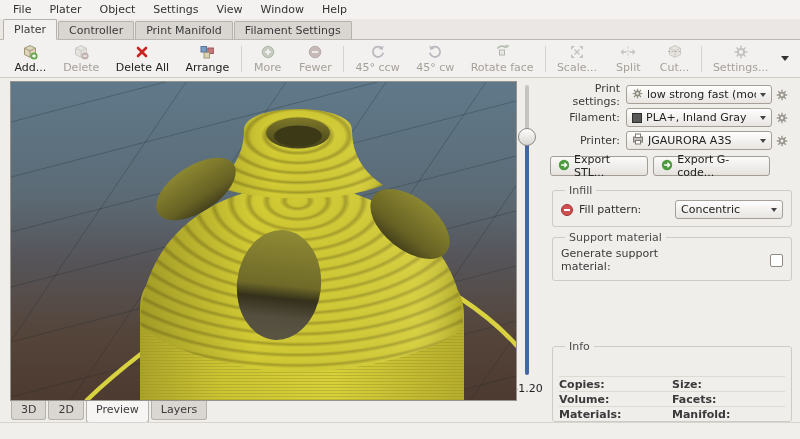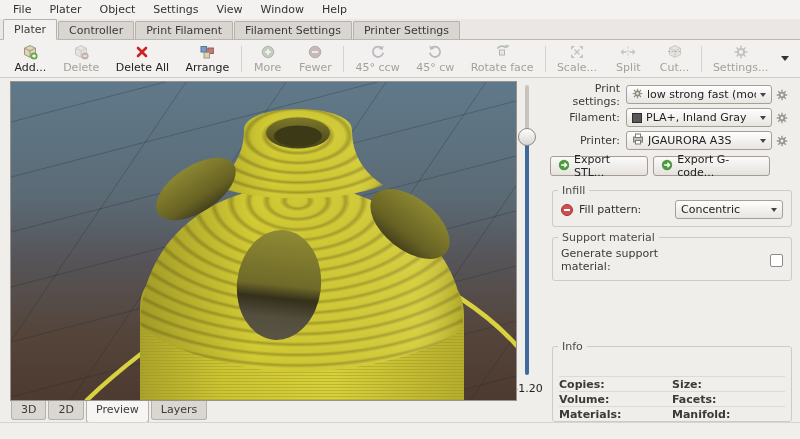--- a/index.html
+++ b/index.html
@@ -59,21 +59,21 @@
   .combo .ctext { flex:1; white-space:nowrap; overflow:hidden; color:#222; }
   .combo .carrow { width:0; height:0; border-left:3.5px solid transparent; border-right:3.5px solid transparent; border-top:4.5px solid #444; flex:none; }
   .gearbtn { width:20px; display:flex; justify-content:center; flex:none; }
   .swatch { width:10px; height:10px; background:#585858; border:1px solid #2e2e2e; flex:none; }
 
   .export-row { display:flex; justify-content:flex-end; gap:5px; margin:2px 22px 4px 0; }
   .btn { height:20px; display:flex; align-items:center; gap:4px; padding:0 7px;
       background:linear-gradient(#fbfaf9,#e5e2de); border:1px solid #a29c94; border-radius:3px; color:#222; }
 
   .group { position:relative; border:1px solid #cfcac3; border-radius:3px; margin:10px 0 0 2px; padding:9px 8px 7px 8px; }
-  .group .legend { position:absolute; top:-7px; left:5px; background:#f0eeeb; padding:0 4px; color:#4a4a4a; }
+  .group .legend { position:absolute; top:-7px; left:12px; background:#f0eeeb; padding:0 4px; color:#4a4a4a; }
   .ginline { display:flex; align-items:center; }
   .remove-icon { width:12px; height:12px; border-radius:50%; background:#cf4f4f; border:1px solid #a43434; position:relative; flex:none; margin-right:6px; }
   .remove-icon::after { content:""; position:absolute; left:2px; top:4.5px; width:6px; height:2px; background:#fff; }
   .combo.small { flex:none; width:108px; margin-left:auto; }
   .support-label { line-height:13px; color:#3a3a3a; }
   .checkbox { width:13px; height:13px; background:#fff; border:1px solid #8f8b84; border-radius:2px; margin-left:auto; flex:none; }
 
   .group.info { margin-top:auto; margin-bottom:0; padding:24px 6px 0 6px; }
   .obj-row { display:flex; align-items:center; }
   .obj-row .rlabel2 { padding-right:4px; color:#3a3a3a; flex:none; }
@@ -96,23 +96,22 @@
     <span class="menu-item">Object</span>
     <span class="menu-item">Settings</span>
     <span class="menu-item">View</span>
     <span class="menu-item">Window</span>
     <span class="menu-item">Help</span>
   </div>
 
   <div class="tabbar">
     <span class="tab active">Plater</span>
     <span class="tab">Controller</span>
-    <span class="tab">Print Filament</span>
+    <span class="tab">Print Manifold</span>
     <span class="tab">Filament Settings</span>
-    <span class="tab">Printer Settings</span>
   </div>
 
   <div class="toolbar">
 
     <div class="tbtn">
       <span>
           <svg width="16" height="16" viewBox="0 0 16 16">
             <path d="M8 1.5 L13.5 4.2 V10.6 L8 13.3 L2.5 10.6 V4.2 Z" fill="#ded5ba" stroke="#a09878"></path>
             <path d="M2.5 4.2 L8 6.8 L13.5 4.2 M8 6.8 V13.3" fill="none" stroke="#a09878"></path>
             <circle cx="12" cy="12" r="3.6" fill="#67a84f"></circle>

